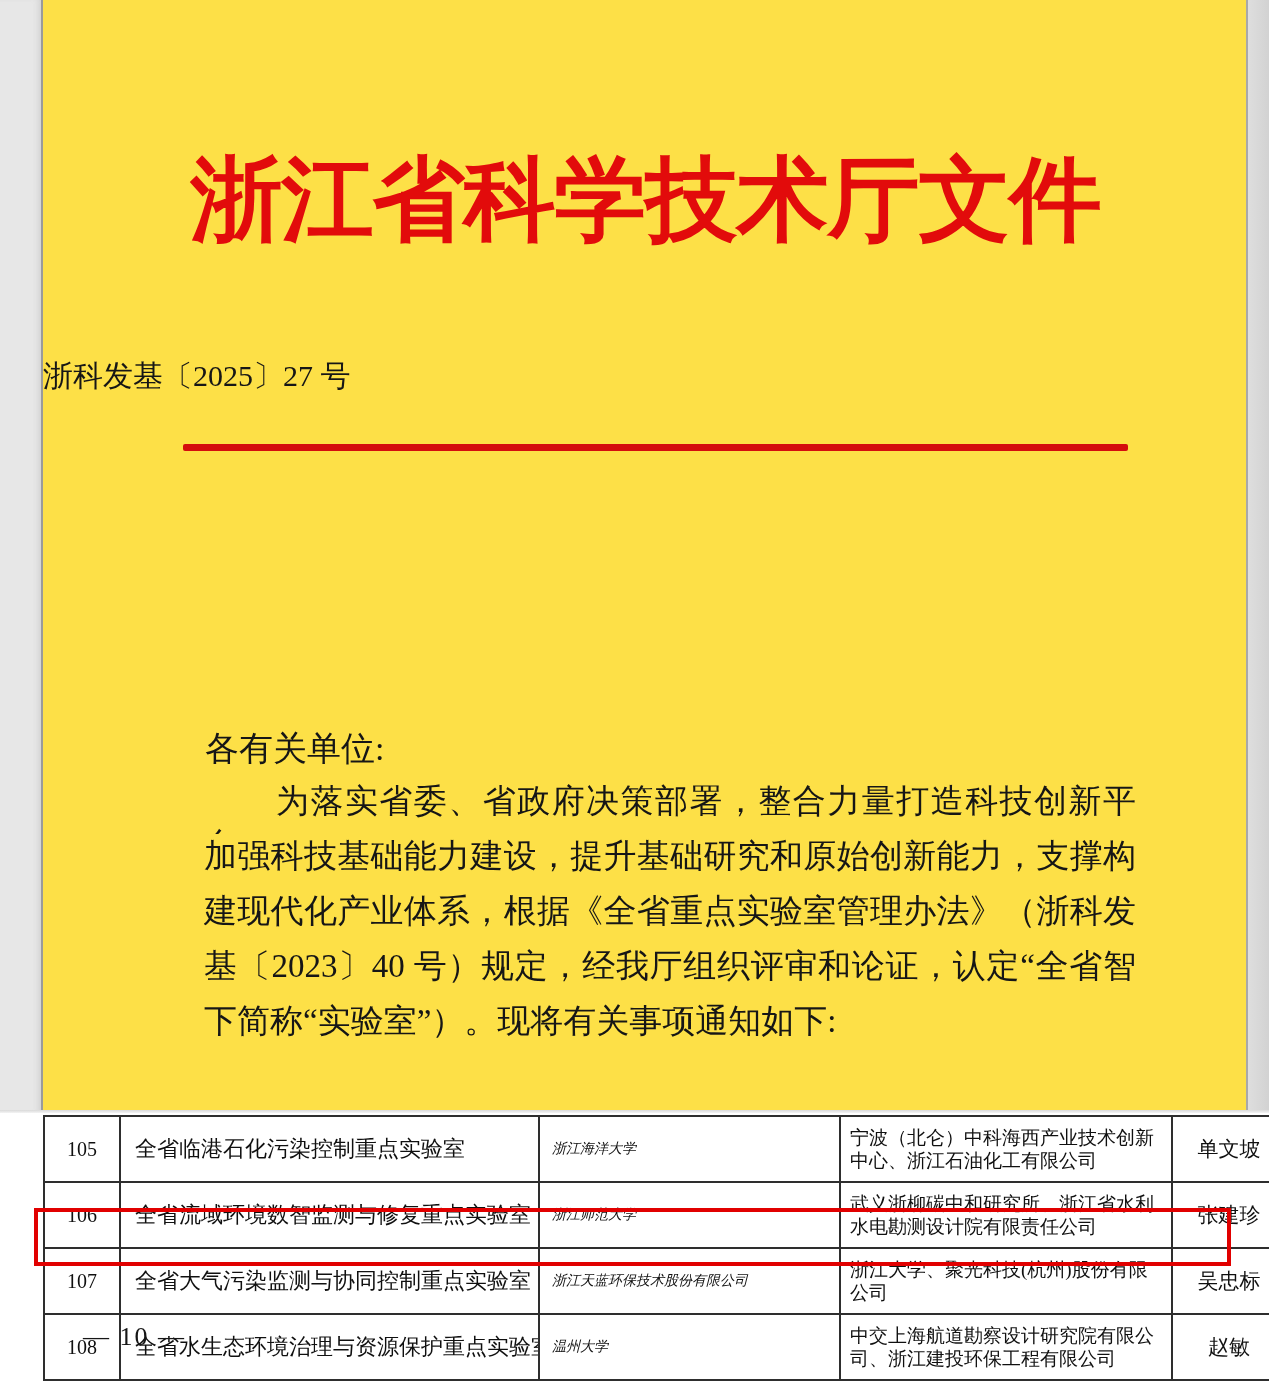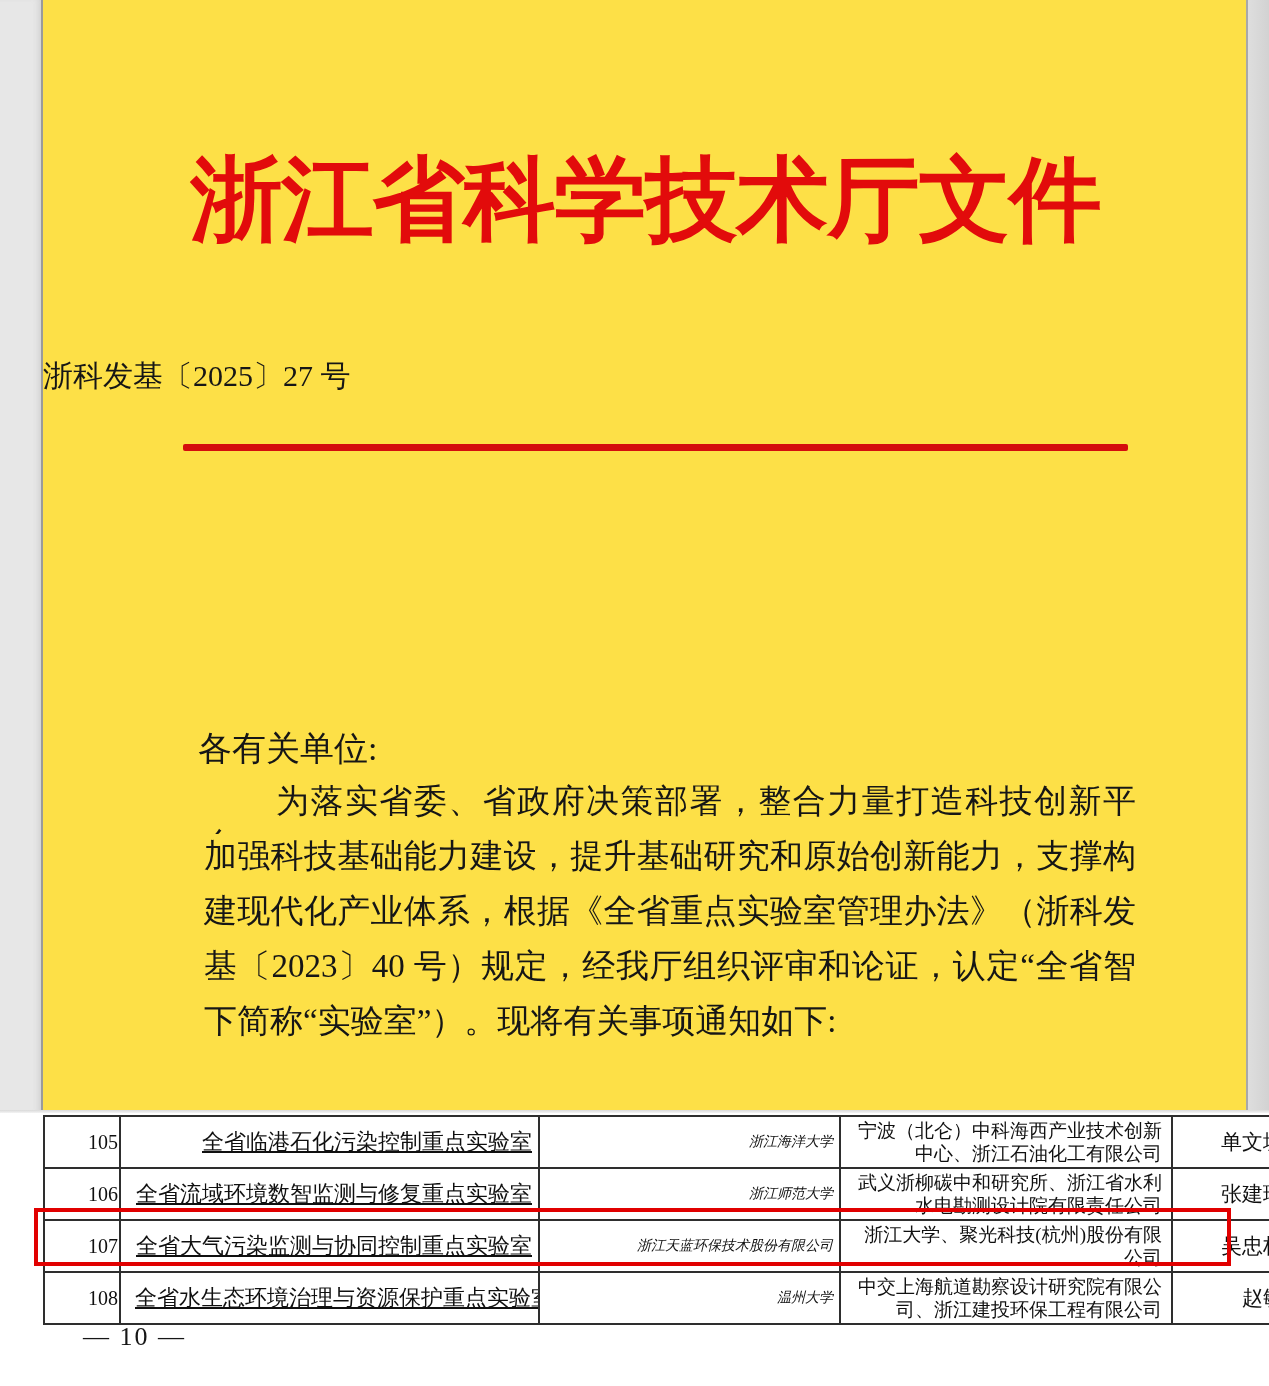--- a/index.html
+++ b/index.html
@@ -31,41 +31,41 @@
     position:absolute;left:43px;width:1205px;top:356px;
     font-size:30px;white-space:nowrap;
   }
   .red-rule{position:absolute;left:183px;top:444px;width:945px;height:7px;
     background:var(--rule-red);border-radius:2px;}
   .notice-title{
     position:absolute;left:43px;width:1205px;top:524px;
     text-align:center;font-size:45px;font-weight:bold;line-height:77px;
     white-space:nowrap;color:#0d0d0d;
   }
-  .salutation{position:absolute;left:198px;top:726px;font-size:34px;white-space:nowrap;}
+  .salutation{position:absolute;left:205px;top:726px;font-size:34px;white-space:nowrap;}
   .body-text{position:absolute;left:204px;top:779px;width:932px;font-size:33px;}
   .body-text .line{height:55px;line-height:44px;white-space:nowrap;overflow:visible;}
   .body-text .line.justify{
     white-space:normal;text-align:justify;text-align-last:justify;
     word-break:break-all;overflow:hidden;
   }
   .body-text .line.indent{text-indent:72px;}
   
   .table-section{position:absolute;left:0;top:1113px;width:1269px;height:273px;background:#ffffff;}
   table.lab-table{
     position:absolute;left:43px;top:2px;width:1172px;
     border-collapse:collapse;table-layout:fixed;
     font-family:"Liberation Serif","DejaVu Serif",serif;color:#101010;
   }
-  table.lab-table td{border:2px solid #2e2e2e;vertical-align:middle;overflow:hidden;text-align:right;}
+  table.lab-table td{border:2px solid #2e2e2e;vertical-align:middle;overflow:hidden;}
   tr.r0{height:49px;} tr.r1{height:47px;} tr.r2{height:50px;} tr.r3{height:52px;}
   td.col-no{width:72px;text-align:center;font-size:20px;font-family:"Liberation Serif",serif;}
-  td.col-lab{width:397px;font-size:22px;padding:0 6px 0 14px;white-space:nowrap;text-decoration:underline;}
+  td.col-lab{width:397px;font-size:22px;padding:0 6px 0 14px;white-space:nowrap;}
   td.col-host{width:281px;font-size:14px;padding:0 6px 0 12px;font-style:italic;}
-  td.col-partners{width:312px;font-size:19px;line-height:23px;padding:2px 9px;word-break:break-all;}
+  td.col-partners{width:312px;font-size:19px;line-height:23px;padding:9px 9px;word-break:break-all;}
   td.col-leader{width:110px;text-align:center;font-size:21px;}
   .highlight-box{
     position:absolute;left:34px;top:95px;width:1189px;height:50px;
     border:4px solid var(--highlight-red);background:transparent;pointer-events:none;
   }
   .page-number{position:absolute;left:83px;top:209px;font-size:26px;letter-spacing:2px;white-space:nowrap;}
 </style>
 </head>
 <body>
 

